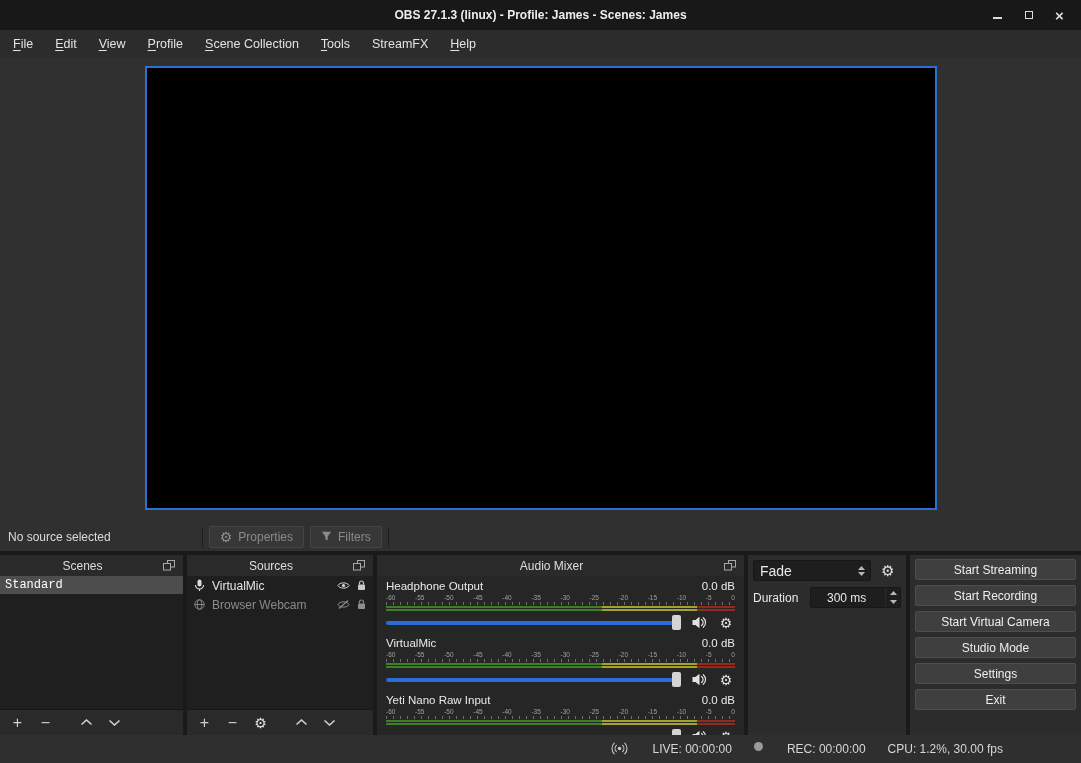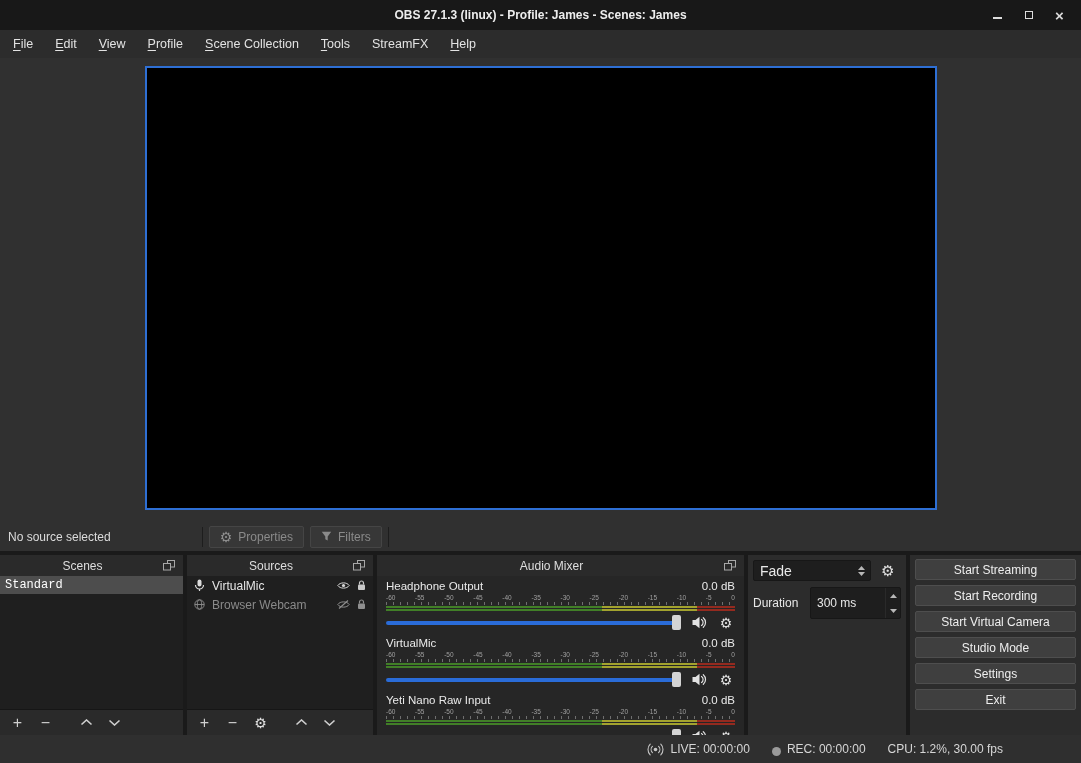--- a/index.html
+++ b/index.html
@@ -73,34 +73,34 @@
 
   
   .trans-body { flex:1; background:#2c2c2c; padding:5px; }
   .trans-row1 { display:flex; align-items:center; }
   .combo { width:118px; height:21px; background:#1e1e1e; border:1px solid #171717; border-radius:2px; display:flex; align-items:center; }
   .combo-text { flex:1; padding-left:6px; color:#e8e8e8; font-size:14px; }
   .combo-spin { width:15px; display:flex; flex-direction:column; align-items:center; gap:2px; padding-right:2px; }
   .trans-gear { margin-left:10px; font-size:15px; }
   .trans-row2 { display:flex; align-items:center; margin-top:6px; }
   .duration-label { width:57px; color:#e8e8e8; font-size:12px; }
-  .spinbox { flex:1; height:32px; background:#1e1e1e; border:1px solid #171717; border-radius:2px; display:flex; align-items:stretch; }
+  .spinbox { flex:1; height:21px; background:#1e1e1e; border:1px solid #171717; border-radius:2px; display:flex; align-items:stretch;padding-left:10px; }
   .spin-value { flex:1; padding-left:6px; color:#e8e8e8; font-size:12px; display:flex; align-items:center; }
   .spin-btns { width:15px; display:flex; flex-direction:column; border-left:1px solid #2a2a2a; }
   .spin-btn { flex:1; display:flex; align-items:center; justify-content:center; }
 
   
   .controls-body { flex:1; background:#2c2c2c; padding:4px 5px; }
   .ctrl-btn { width:100%; height:21px; margin-bottom:5px; background:#3f3f3f; border:1px solid #4e4e4e; border-radius:2px;
               color:#eeeeee; font-size:12px; display:flex; align-items:center; justify-content:center; white-space:nowrap; }
 
   
   .statusbar { flex:0 0 28px; background:#2f2f2f; display:flex; align-items:center; justify-content:flex-end;
                padding-right:78px; gap:22px; font-size:12px; color:#d6d6d6; }
-  .sb-group { display:flex; align-items:flex-end; gap:6px; }
+  .sb-group { display:flex; align-items:flex-start; gap:24px; }
   .rec-dot { width:9px; height:9px; border-radius:50%; background:#9a9a9a; display:inline-block; }
 </style>
 </head>
 <body>
 
 <div class="app">
 
   <div class="titlebar">
     <div class="win-title">OBS 27.1.3 (linux) - Profile: James - Scenes: James</div>
     <div class="winbtns">

